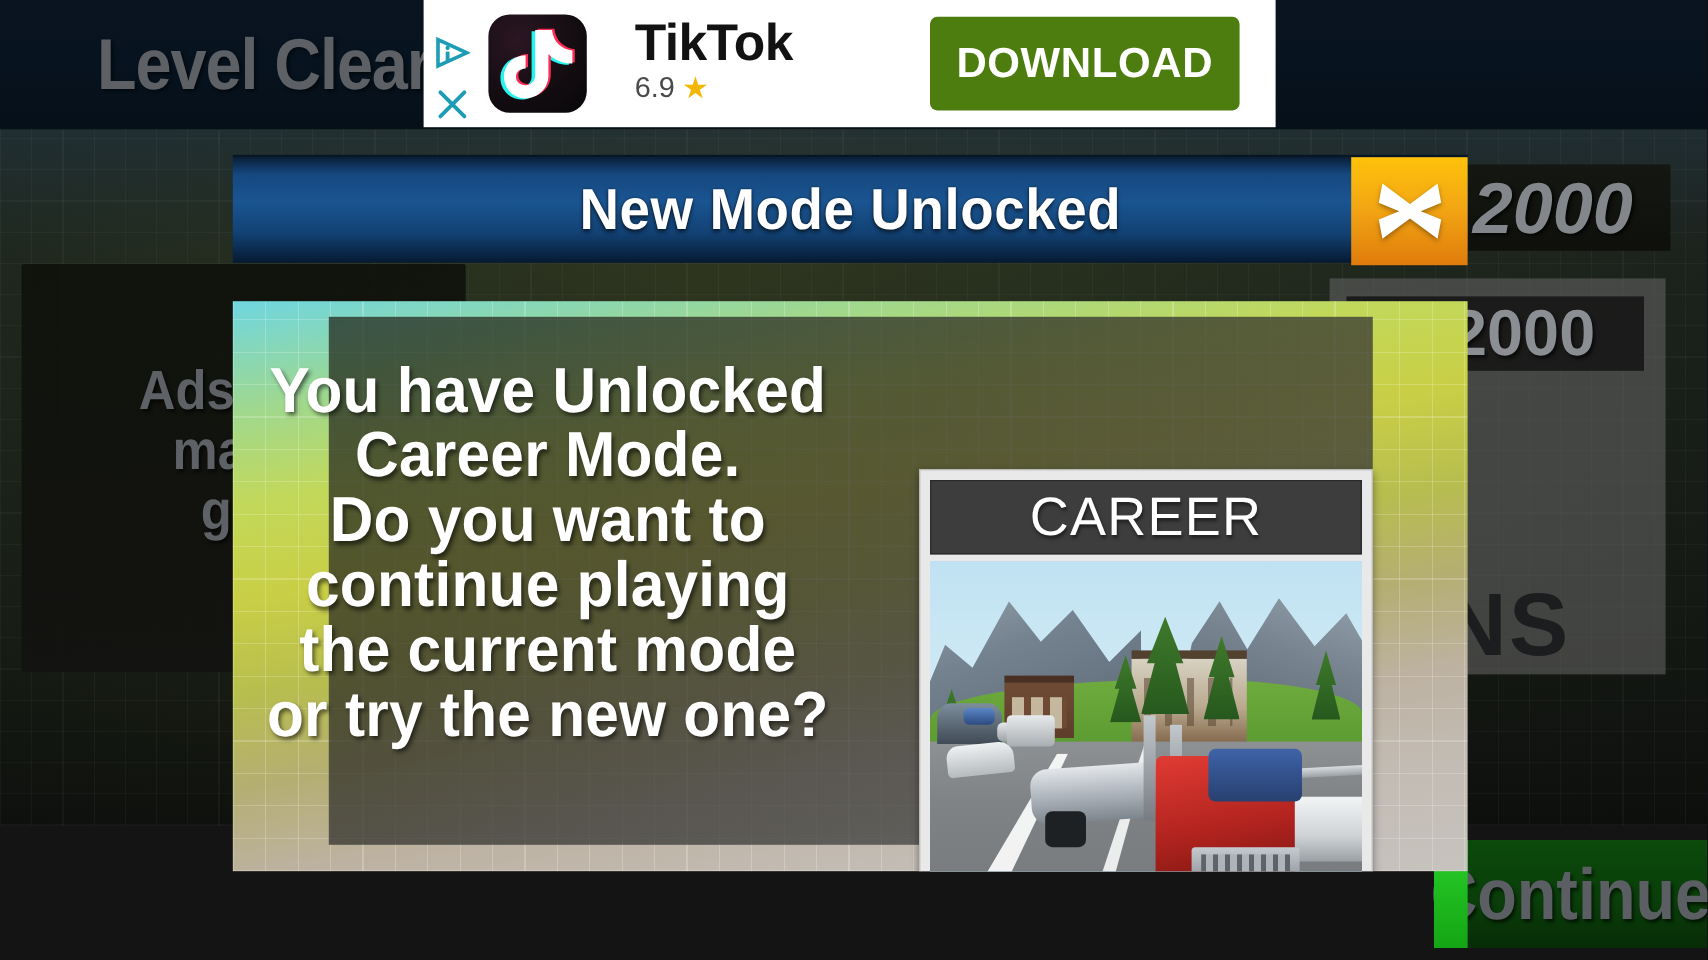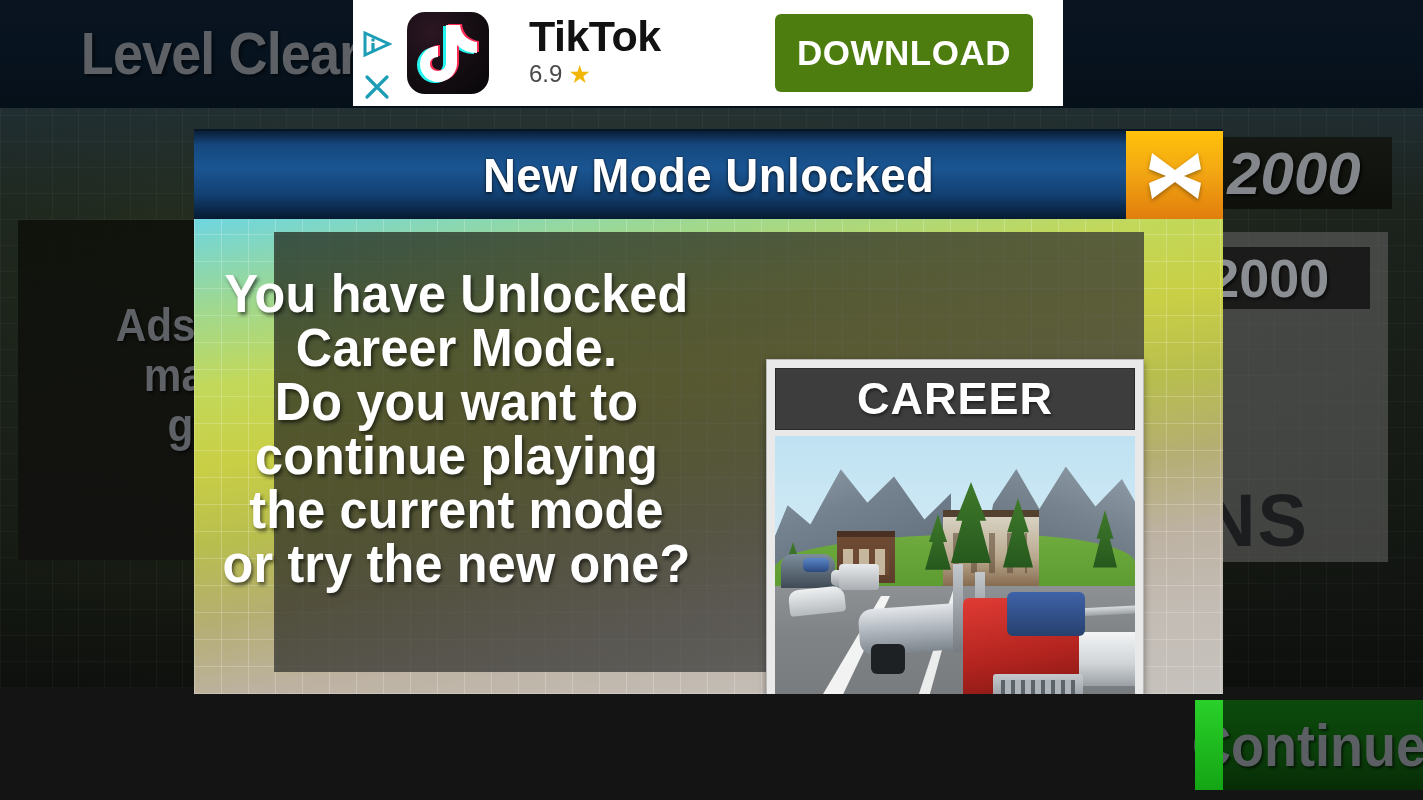--- a/index.html
+++ b/index.html
@@ -191,20 +191,21 @@
   .modal-close svg { display: block; filter: drop-shadow(0 2px 2px rgba(0,0,0,.35)); }
 
   .modal-body {
     position: relative; width: 1029px; height: 475px;
     background:
       linear-gradient(170deg,
         #6fd6e0 0%, #9fd88f 14%, #c2d85a 26%,
         #c9cf45 38%, #b8be4e 50%, #b5ae72 62%,
         #bdb2a2 74%, #c3bcb4 86%, #c6c2bd 100%);
     overflow: hidden;
+    margin-top: 32px;
   }
   .modal-body::after {
     content: ""; position: absolute; inset: 0;
     background:
       repeating-linear-gradient(90deg, rgba(255,255,255,.22) 0 1px, transparent 1px 27px),
       repeating-linear-gradient(0deg, rgba(255,255,255,.20) 0 1px, transparent 1px 27px);
     pointer-events: none;
   }
 
   .content-panel {
@@ -234,21 +235,21 @@
     box-shadow: 0 3px 7px rgba(0,0,0,.4);
     z-index: 4;
   }
   .career-title-bar {
     width: 100%; height: 62px;
     background: #3d3d3d;
     display: flex; align-items: center; justify-content: center;
     border: 1px solid #2a2a2a;
   }
   .career-title {
-    color: #ffffff; font-size: 45px; font-weight: bold;
+    color: #ffffff; font-size: 45px; font-weight: normal;
     font-family: "Liberation Sans Narrow", "Liberation Sans", sans-serif;
     letter-spacing: 1px;
     transform: scaleX(1.0);
     text-shadow: 1px 2px 3px rgba(0,0,0,.5);
   }
   .career-art {
     position: relative; width: 100%; height: 294px; margin-top: 6px;
     overflow: hidden; background: #8fc7e8;
   }
   

